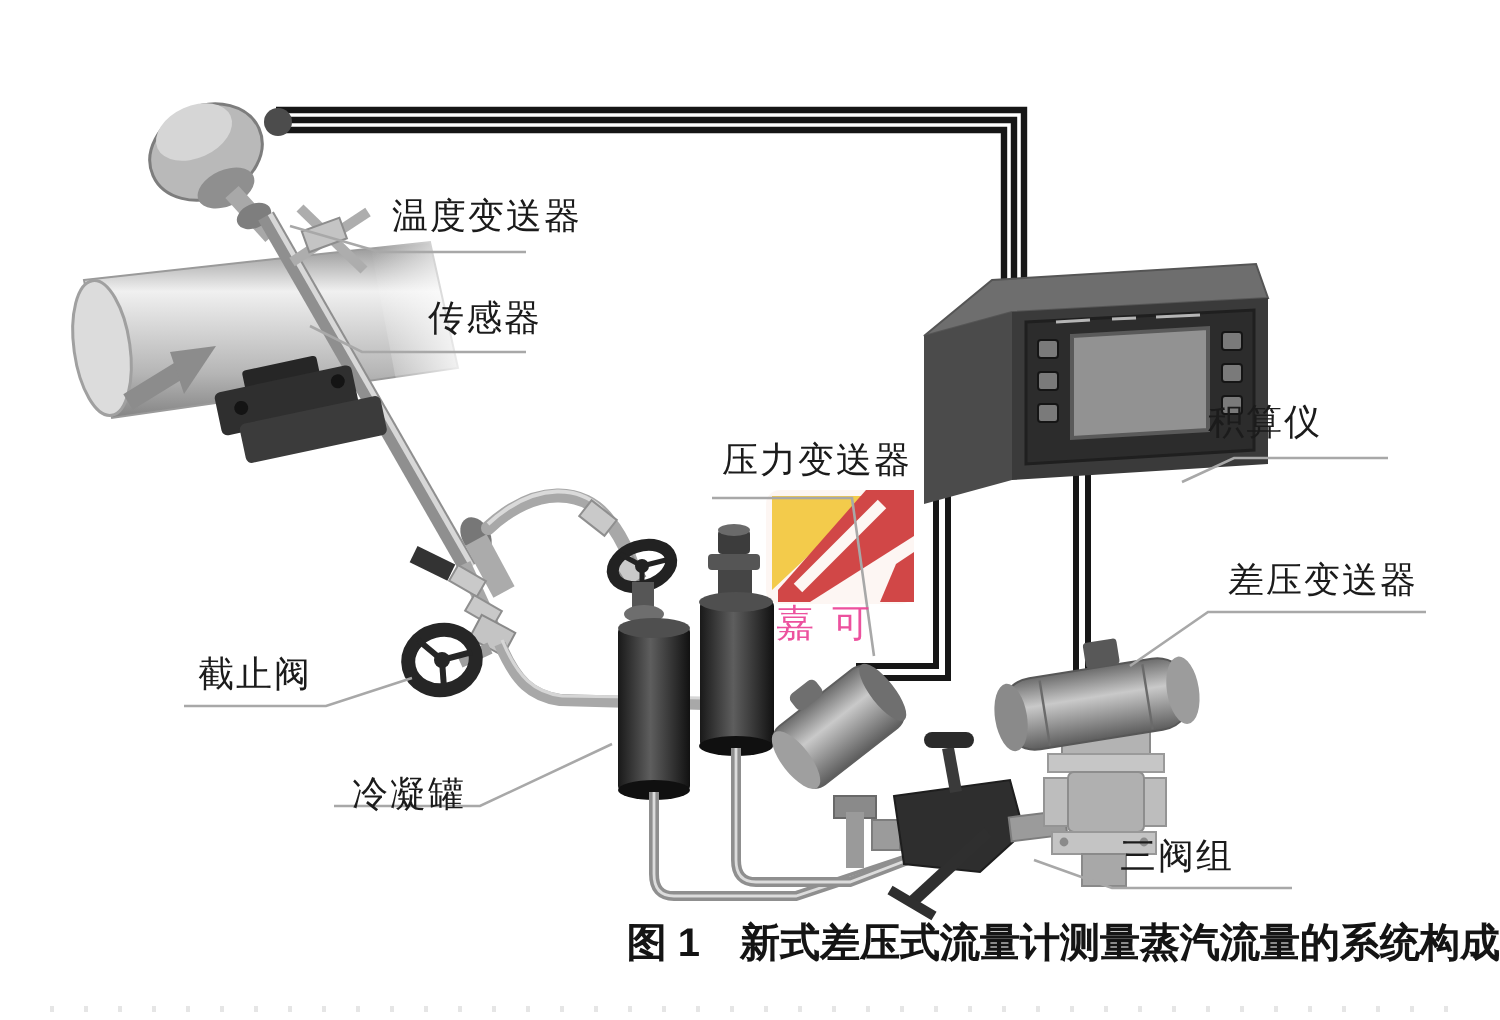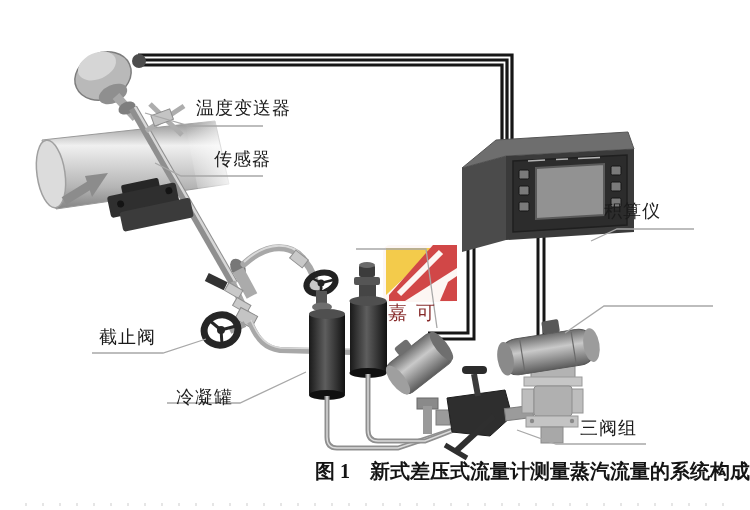--- a/index.html
+++ b/index.html
@@ -1,26 +1,26 @@
 <!DOCTYPE html>
 <html><head>
 <meta charset="utf-8">
 <style>
   html,body{margin:0;padding:0;background:#ffffff;}
   .stage{
     position:relative;width:750px;height:510px;background:#ffffff;overflow:hidden;
-    font-family:Liberation Serif, serif;
+    font-family:Liberation Sans, sans-serif;
   }
   .stage svg{position:absolute;left:0;top:0;}
   .eq-label{
     position:absolute;color:#1b1b1b;font-size:18px;letter-spacing:1px;
     white-space:nowrap;line-height:1;
   }
   .watermark-text{
-    position:absolute;left:388px;top:303px;color:#7f1d1d;font-size:19px;
+    position:absolute;left:388px;top:303px;color:#ec4899;font-size:19px;
     letter-spacing:9px;opacity:.95;white-space:nowrap;line-height:1;
   }
   .caption{
     position:absolute;left:0;top:458px;width:750px;text-align:right;
     color:#141414;font-size:20px;font-weight:700;white-space:nowrap;
   }
   .caption .cap-prefix{margin-right:20px;}
   .bottom-noise{
     position:absolute;left:25px;top:503px;width:700px;height:3px;opacity:.35;
     background:repeating-linear-gradient(90deg, rgba(110,110,110,.5) 0 2px, transparent 2px 17px);
@@ -244,22 +244,24 @@
     <polyline points="591,241 617,229 694,229"></polyline>
     <polyline points="565,333 604,306 713,306"></polyline>
     <polyline points="517,430 556,444 646,444"></polyline>
   </g>
 </svg>
 
 <div class="eq-label" style="left:196px;top:99px">温度变送器</div>
 <div class="eq-label" style="left:214px;top:150px">传感器</div>
 <div class="eq-label" style="left:99px;top:328px">截止阀</div>
 <div class="eq-label" style="left:176px;top:388px">冷凝罐</div>
+<div class="eq-label" style="left:361px;top:221px">压力变送器</div>
 <div class="eq-label" style="left:604px;top:202px">积算仪</div>
-<div class="eq-label" style="left:580px;top:419px">三阀组</div>
+<div class="eq-label" style="left:614px;top:281px">差压变送器</div>
+<div class="eq-label" style="left:560px;top:419px">三阀组</div>
 
 <div class="watermark-text">嘉可</div>
 
 <div class="caption">
   <span class="cap-prefix">图 1</span><span>新式差压式流量计测量蒸汽流量的系统构成</span>
 </div>
 
 <div class="bottom-noise"></div>
 
 </div>

